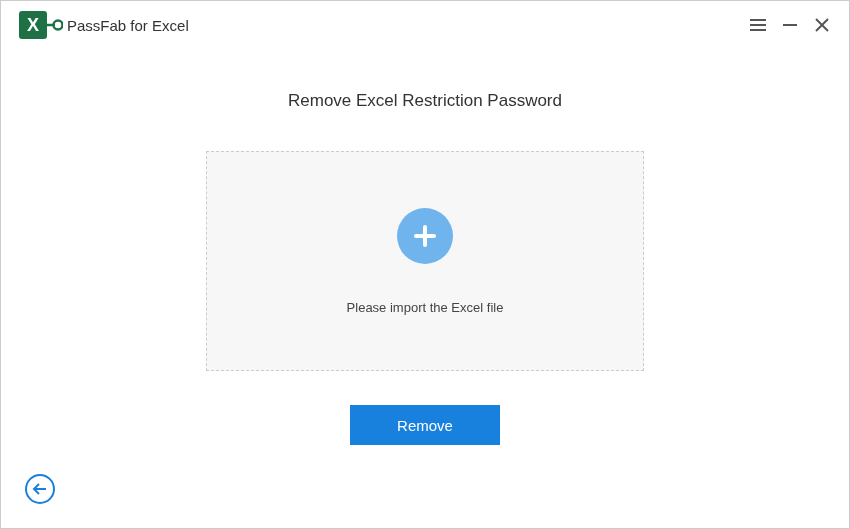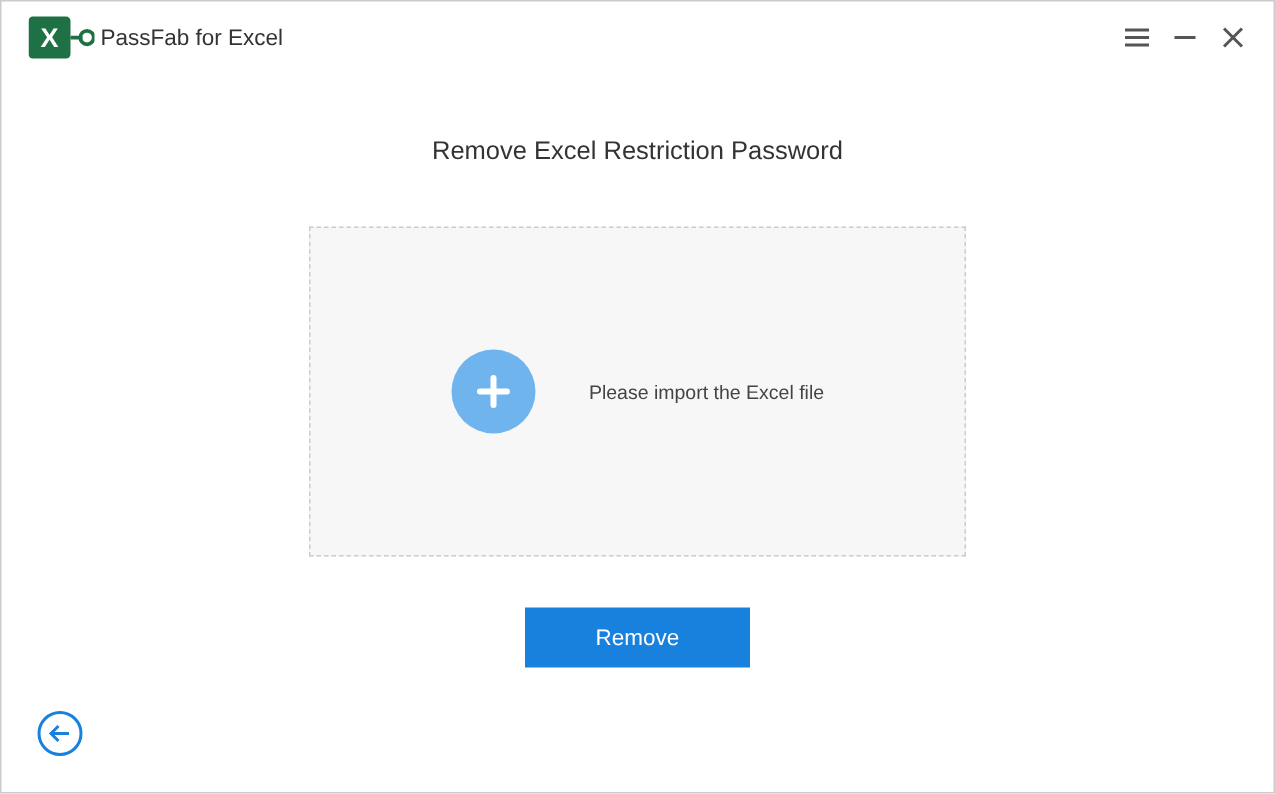--- a/index.html
+++ b/index.html
@@ -61,21 +61,21 @@
       margin-top: 42px;
       font-weight: 400;
     }
     .dropzone {
       width: 438px;
       height: 220px;
       margin: 40px auto 0;
       background: #f7f7f7;
       border: 1px dashed #cccccc;
       display: flex;
-      flex-direction: row;
+      flex-direction: column;
       align-items: center;
       justify-content: center;
       gap: 36px;
       cursor: pointer;
     }
     .plus-circle {
       width: 56px;
       height: 56px;
       border-radius: 50%;
       background: #6fb4ed;

